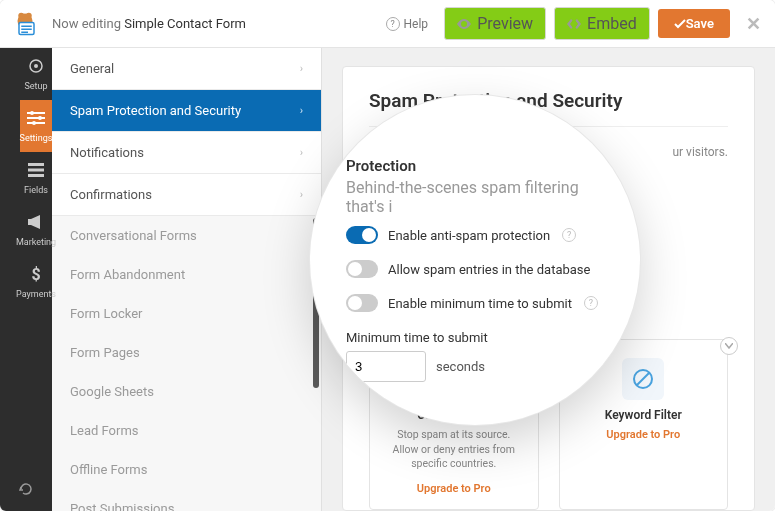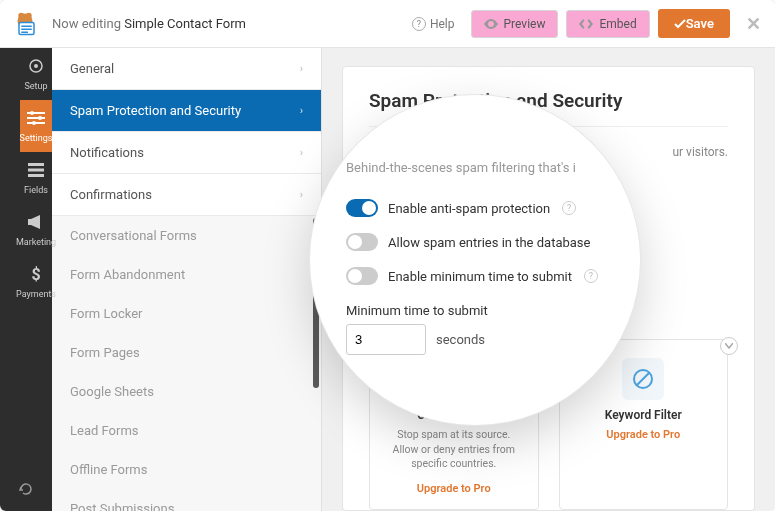--- a/index.html
+++ b/index.html
@@ -6,21 +6,21 @@
   body { font-family: -apple-system, BlinkMacSystemFont, "Segoe UI", Roboto, sans-serif; font-size: 13px; color: #333; background: #fff; }
   .app { width: 775px; height: 511px; position: relative; overflow: hidden; border-radius:6px; box-shadow:0 0 0 1px #eee;}
   
   
   .topbar { position: absolute; top:0; left:0; right:0; height:48px; display:flex; align-items:center; padding:0 14px 0 8px; border-bottom:1px solid #e4e4e4; background:#fff; z-index:50;justify-content:center; }
   .logo { width:34px; height:34px; margin-right:10px; display:flex; align-items:center; justify-content:center;}
   .now-editing { color:#777; font-size:13px; }
   .form-name { color:#333; font-weight:400; }
   .top-actions { margin-left:auto; display:flex; align-items:center; gap:8px; }
   .top-link { color:#777; font-size:12px; display:flex; align-items:center; gap:4px; padding:6px 8px; cursor:pointer;}
-  .top-btn { display:flex; align-items:center; gap:6px; border:1px solid #d6d6d6; background:#f9a8d4; color:#555; padding:6px 12px; font-size:12px; border-radius:3px; cursor:pointer;}
+  .top-btn { display:flex; align-items:center; gap:6px; border:1px solid #d6d6d6; background:#84cc16; color:#555; padding:6px 12px; font-size:16px; border-radius:3px; cursor:pointer;}
   .btn-save { background:#e27730; border-color:#e27730; color:#fff; font-weight:600; padding:7px 16px; border-radius:3px; display:flex; align-items:center; gap:0; cursor:pointer;}
   .close-x { color:#bbb; font-size:18px; margin-left:8px; cursor:pointer; font-weight:bold;}
   
   
   .rail { position:absolute; top:48px; left:0; bottom:0; width:52px; background:#2d2d2d; display:flex; flex-direction:column; z-index:40;}
   .rail-item { height:52px; display:flex; flex-direction:column; align-items:center; justify-content:center; gap:6px; color:#ccc; font-size:9px; cursor:pointer;margin-left:20px;}
   .rail-item.active { background:#e27730; color:#fff; }
   .rail-icon { width:18px; height:18px; display:flex; align-items:center; justify-content:center;}
   .rail-bottom { margin-top:auto; height:44px; display:flex; align-items:center; justify-content:center; color:#888; cursor:pointer;}
   
@@ -46,21 +46,21 @@
   .card-icon { width:42px; height:42px; border-radius:6px; background:#f1f6fb; display:flex; align-items:center; justify-content:center;}
   .card-title { font-size:12px; font-weight:600; margin-bottom:6px; color:#333;}
   .card-desc { font-size:10.5px; color:#888; line-height:1.4; margin-bottom:10px;}
   .card-link { font-size:11px; font-weight:600; color:#e27730; cursor:pointer;}
   .chev-circle { position:absolute; right:16px; top:270px; width:18px; height:18px; border-radius:50%; border:1px solid #ccc; display:flex; align-items:center;justify-content:center; color:#aaa; font-size:10px; cursor:pointer; background:#fff;}
 
   
   .lens { position:absolute; top:95px; left:310px; width:330px; height:330px; border-radius:50%; background:#fff; box-shadow:0 0 0 1px #e7e7e7, 0 18px 50px rgba(0,0,0,0.18); z-index:60; overflow:hidden;}
   .lens-inner { padding:62px 36px 20px 36px; }
   .lens h3 { font-size:15px; font-weight:600; color:#333;}
-  .lens-sub { font-size:13px; color:#999; margin:3px 0 16px;}
+  .lens-sub { font-size:16px; color:#999; margin:3px 0 2px;}
   .toggle-row { display:flex; align-items:center; gap:10px; padding:8px 0; font-size:13px; color:#333;}
   .toggle { width:32px; height:18px; border-radius:9px; background:#ccc; position:relative; cursor:pointer; flex-shrink:0;}
   .toggle.on { background:#0a6bb3;}
   .toggle::after { content:""; position:absolute; top:2px; left:2px; width:14px; height:14px; background:#fff; border-radius:50%;}
   .toggle.on::after { left:16px;}
   .qmark { width:14px; height:14px; border-radius:50%; border:1px solid #ccc; color:#bbb; font-size:9px; display:inline-flex; align-items:center; justify-content:center; margin-left:2px;}
   .min-label { font-size:13px; margin:10px 0 6px; color:#333;}
   .min-row { display:flex; align-items:center; gap:10px;}
   .min-row input { width:80px; padding:7px 8px; border:1px solid #ccc; border-radius:3px; font-size:13px;}
   .min-row span { color:#555; font-size:13px;}
@@ -247,20 +247,21 @@
             </div>
           <div class="card-title">Keyword Filter</div>
           <div class="card-link">Upgrade to Pro</div>
         </div>
       </div>
     </div>
   </div>
 
   <div class="lens">
     <div class="lens-inner">
+      <h3>Protection</h3>
       <div class="lens-sub">Behind-the-scenes spam filtering that's i</div>
 
       <div class="toggle-row">
         <div class="toggle on"></div>
         <span>Enable anti-spam protection</span>
         <span class="qmark">?</span>
       </div>
       <div class="toggle-row">
         <div class="toggle"></div>
         <span>Allow spam entries in the database</span>

